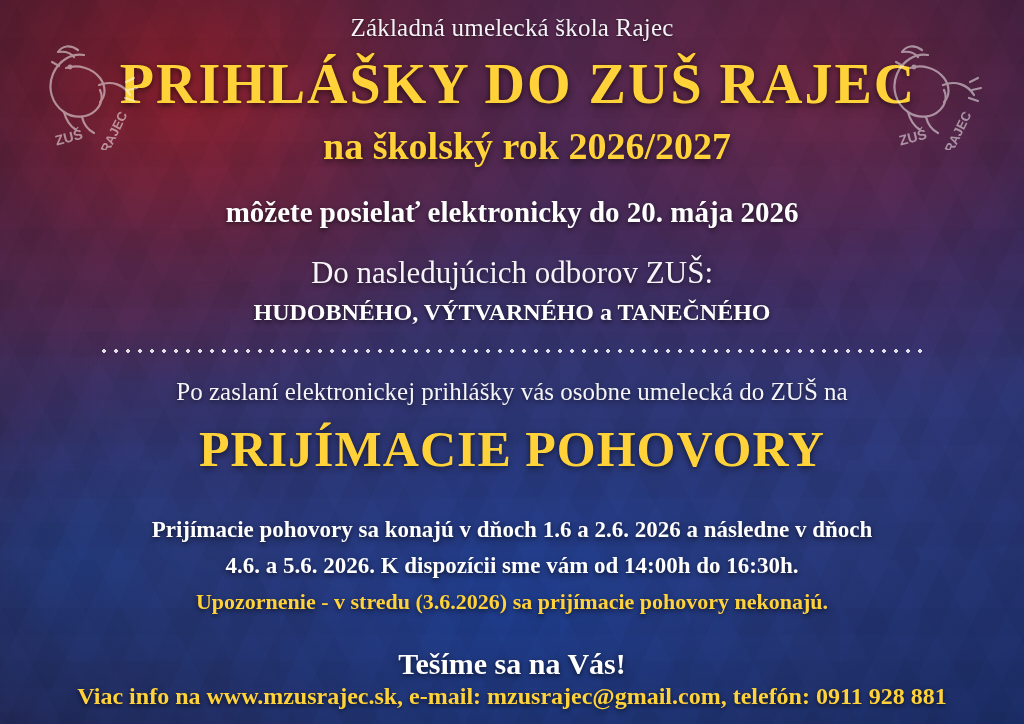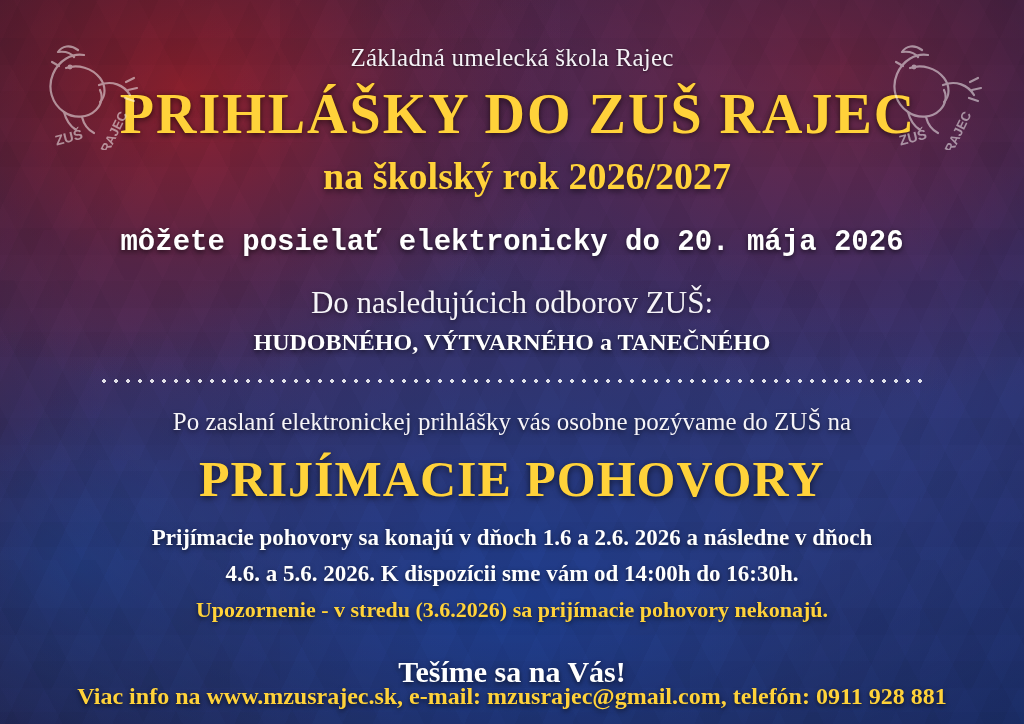--- a/index.html
+++ b/index.html
@@ -55,21 +55,21 @@
     top: 22px;
     width: 128px;
     height: 128px;
     opacity: 0.5;
   }
   .logo.left { left: 26px; }
   .logo.right { right: 26px; }
   .logo svg { width: 100%; height: 100%; display: block; }
 
   .school-line {
-    padding-top: 44px;
+    padding-top: 14px;
     font-size: 25px;
     letter-spacing: 0.2px;
     color: #f4f2f6;
     text-shadow: 0 1px 3px rgba(0,0,0,0.55);
   }
   .headline {
     margin-top: 10px;
     font-size: 56px;
     font-weight: bold;
     letter-spacing: 2px;
@@ -84,21 +84,20 @@
     color: #ffd23a;
     text-shadow: 0 2px 6px rgba(0,0,0,0.6);
     padding-left: 30px;
   }
   .deadline {
     margin-top: 28px;
     font-size: 29px;
     font-weight: bold;
     color: #ffffff;
     text-shadow: 0 2px 5px rgba(0,0,0,0.6);
-    font-family: Liberation Mono, monospace;
   }
   .departments-intro {
     margin-top: 26px;
     font-size: 31px;
     color: #f6f4f8;
     text-shadow: 0 2px 5px rgba(0,0,0,0.55);
   }
   .departments {
     margin-top: 8px;
     font-size: 24px;
@@ -123,21 +122,21 @@
   }
   .interviews-title {
     margin-top: 14px;
     font-size: 50px;
     font-weight: bold;
     letter-spacing: 1px;
     color: #ffd23a;
     text-shadow: 0 2px 6px rgba(0,0,0,0.6);
   }
   .detail {
-    margin-top: 12px;
+    margin-top: 34px;
     font-size: 23px;
     font-weight: bold;
     line-height: 1.55;
     color: #ffffff;
     text-shadow: 0 2px 5px rgba(0,0,0,0.6);
   }
   .detail .line { display: block; }
   .notice {
     margin-top: 6px;
     font-size: 22px;
@@ -210,21 +209,21 @@
 
     <div class="school-line">Základná umelecká škola Rajec</div>
     <div class="headline">PRIHLÁŠKY  DO  ZUŠ RAJEC</div>
     <div class="subheadline">na školský rok 2026/2027</div>
     <div class="deadline">môžete posielať elektronicky do 20. mája 2026</div>
     <div class="departments-intro">Do nasledujúcich odborov ZUŠ:</div>
     <div class="departments">HUDOBNÉHO, VÝTVARNÉHO a TANEČNÉHO</div>
 
     <div class="divider"></div>
 
-    <div class="invite">Po zaslaní elektronickej prihlášky vás osobne pozývame do ZUŠ na</div>
+    <div class="invite">Po zaslaní elektronickej prihlášky vás osobne umelecká do ZUŠ na</div>
     <div class="interviews-title">PRIJÍMACIE POHOVORY</div>
 
     <div class="detail">
       <span class="line">Prijímacie pohovory sa konajú v dňoch 1.6 a 2.6. 2026 a následne v dňoch</span>
       <span class="line">4.6. a 5.6. 2026. K dispozícii sme vám od 14:00h do 16:30h.</span>
     </div>
     <div class="notice">Upozornenie - v stredu (3.6.2026) sa prijímacie pohovory nekonajú.</div>
 
     <div class="closing">Tešíme sa na Vás!</div>
 

